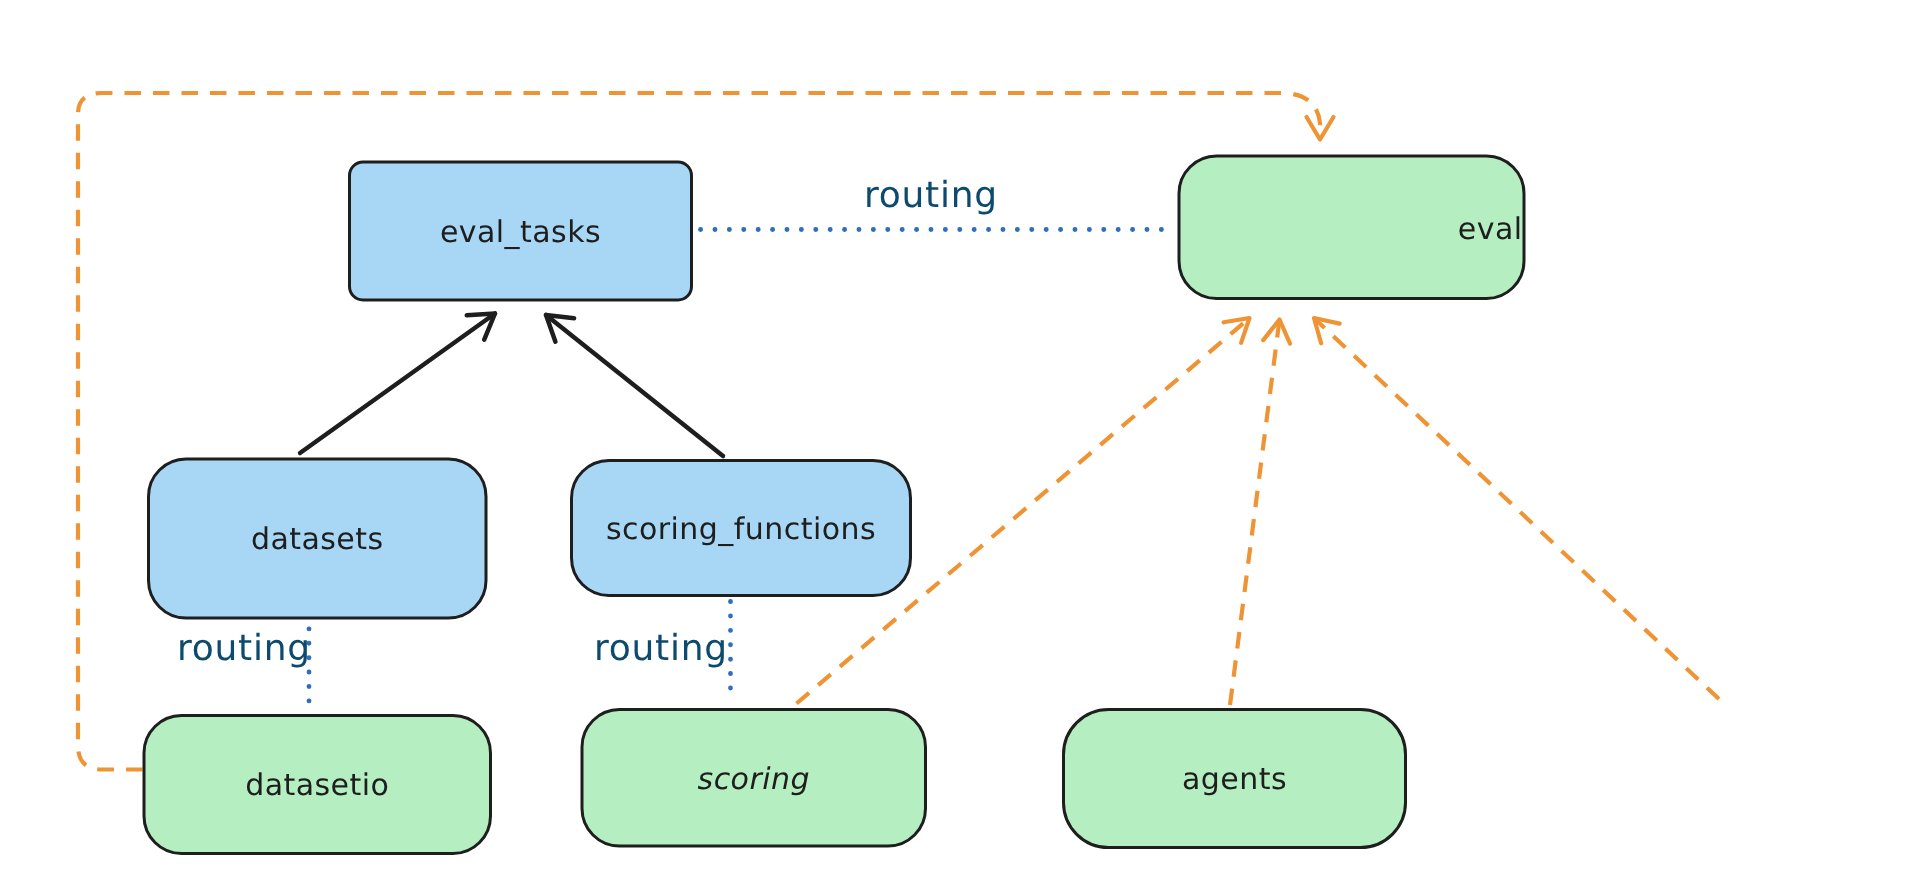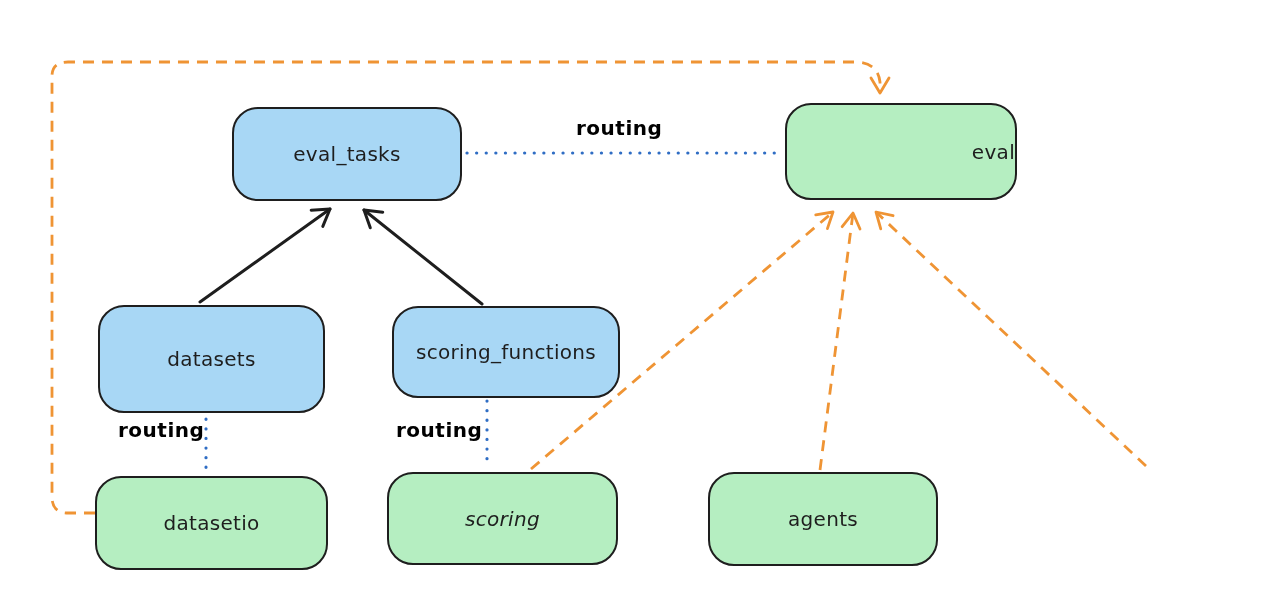--- a/index.html
+++ b/index.html
@@ -51,23 +51,23 @@
     border-radius: 26px;
     font-size: 20px;
     color: #1e1e1e;
     letter-spacing: 0.3px;
   }
   .node.blue  { background: #a8d7f5; }
   .node.green { background: #b5eec1; }
 
   .routing-label {
     position: absolute;
-    color: #000000;
-    font-size: 20px;
-    font-weight: 700;
+    color: #0c4a6e;
+    font-size: 24px;
+    font-weight: 400;
     letter-spacing: 0.5px;
     white-space: nowrap;
   }
 </style>
 </head>
 <body>
 
 <div class="canvas">
 
   <svg class="edges" width="1280" height="596" viewBox="0 0 1280 596" xmlns="http://www.w3.org/2000/svg">
@@ -86,45 +86,45 @@
     <path class="blue-dotted" d="M 467 153 L 781 153"></path>
     <path class="blue-dotted" d="M 206 400 L 206 472"></path>
     <path class="blue-dotted" d="M 487 401 L 487 468"></path>
 
     <path class="orange-dashed" d="M 95 513 L 68 513 Q 52 513 52 497 L 52 76 Q 52 62 68 62 L 856 62 Q 878 63 880 82 L 880 93" marker-end="url(#vOrange)"></path>
     <path class="orange-dashed" d="M 531 469 L 833 212" marker-end="url(#vOrange)"></path>
     <path class="orange-dashed" d="M 820 470 L 853 213" marker-end="url(#vOrange)"></path>
     <path class="orange-dashed" d="M 1146 466 L 876 212" marker-end="url(#vOrange)"></path>
   </svg>
 
-  <div class="node blue" style="left:232px; top:107px; width:230px; height:94px;">
+  <div class="node blue" style="left:232px; top:107px; width:230px; height:94px;border-radius:10px;">
     <span>eval_tasks</span>
   </div>
 
   <div class="node green" style="left:785px; top:103px; width:232px; height:97px;justify-content:flex-end;">
     <span>eval</span>
   </div>
 
   <div class="node blue" style="left:98px; top:305px; width:227px; height:108px;">
     <span>datasets</span>
   </div>
 
-  <div class="node blue" style="left:392px; top:306px; width:228px; height:92px;">
+  <div class="node blue" style="left:380px; top:306px; width:228px; height:92px;">
     <span>scoring_functions</span>
   </div>
 
   <div class="node green" style="left:95px; top:476px; width:233px; height:94px;">
     <span>datasetio</span>
   </div>
 
   <div class="node green" style="left:387px; top:472px; width:231px; height:93px;font-style:italic;">
     <span>scoring</span>
   </div>
 
-  <div class="node green" style="left:708px; top:472px; width:230px; height:94px;">
+  <div class="node green" style="left:708px; top:472px; width:230px; height:94px;border-radius:31px;">
     <span>agents</span>
   </div>
 
 
   <span class="routing-label" style="left:576px; top:116px;">routing</span>
   <span class="routing-label" style="left:118px; top:418px;">routing</span>
   <span class="routing-label" style="left:396px; top:418px;">routing</span>
 
 </div>
 

